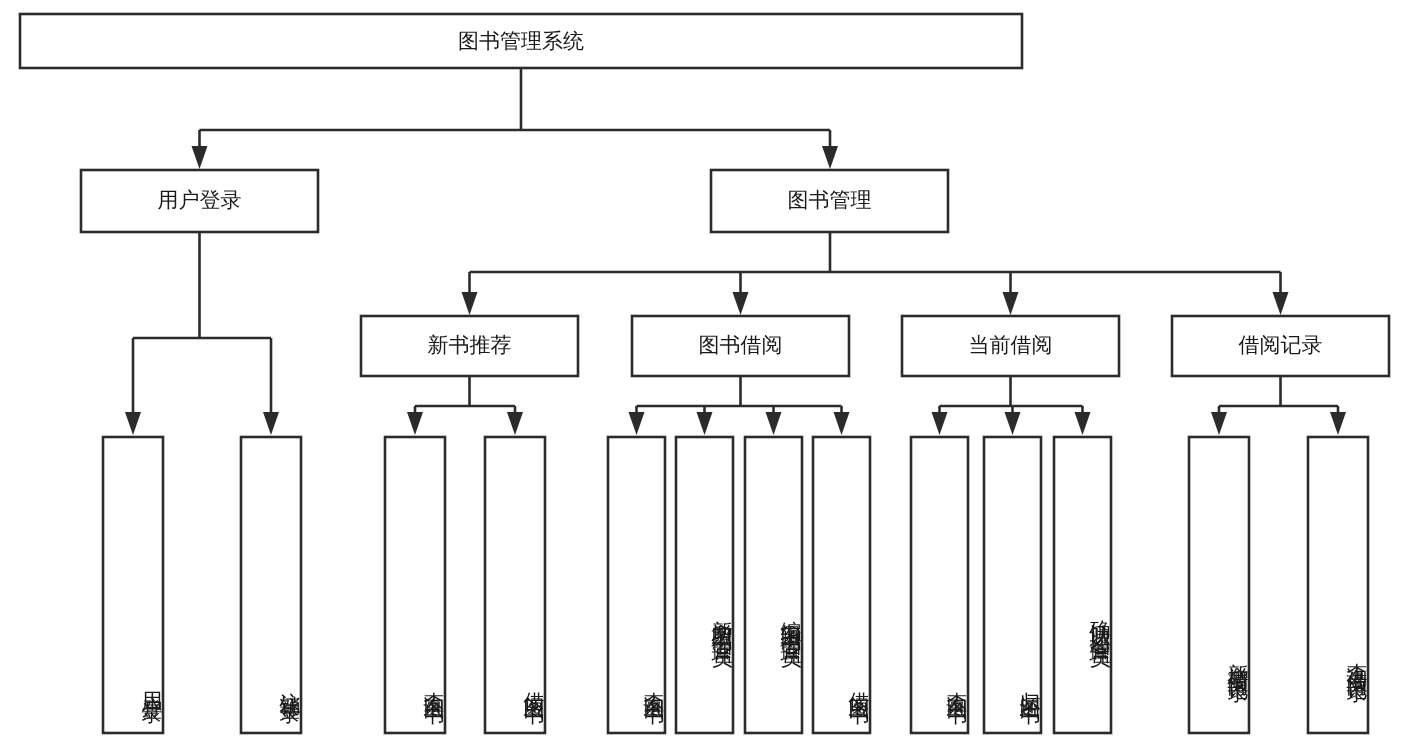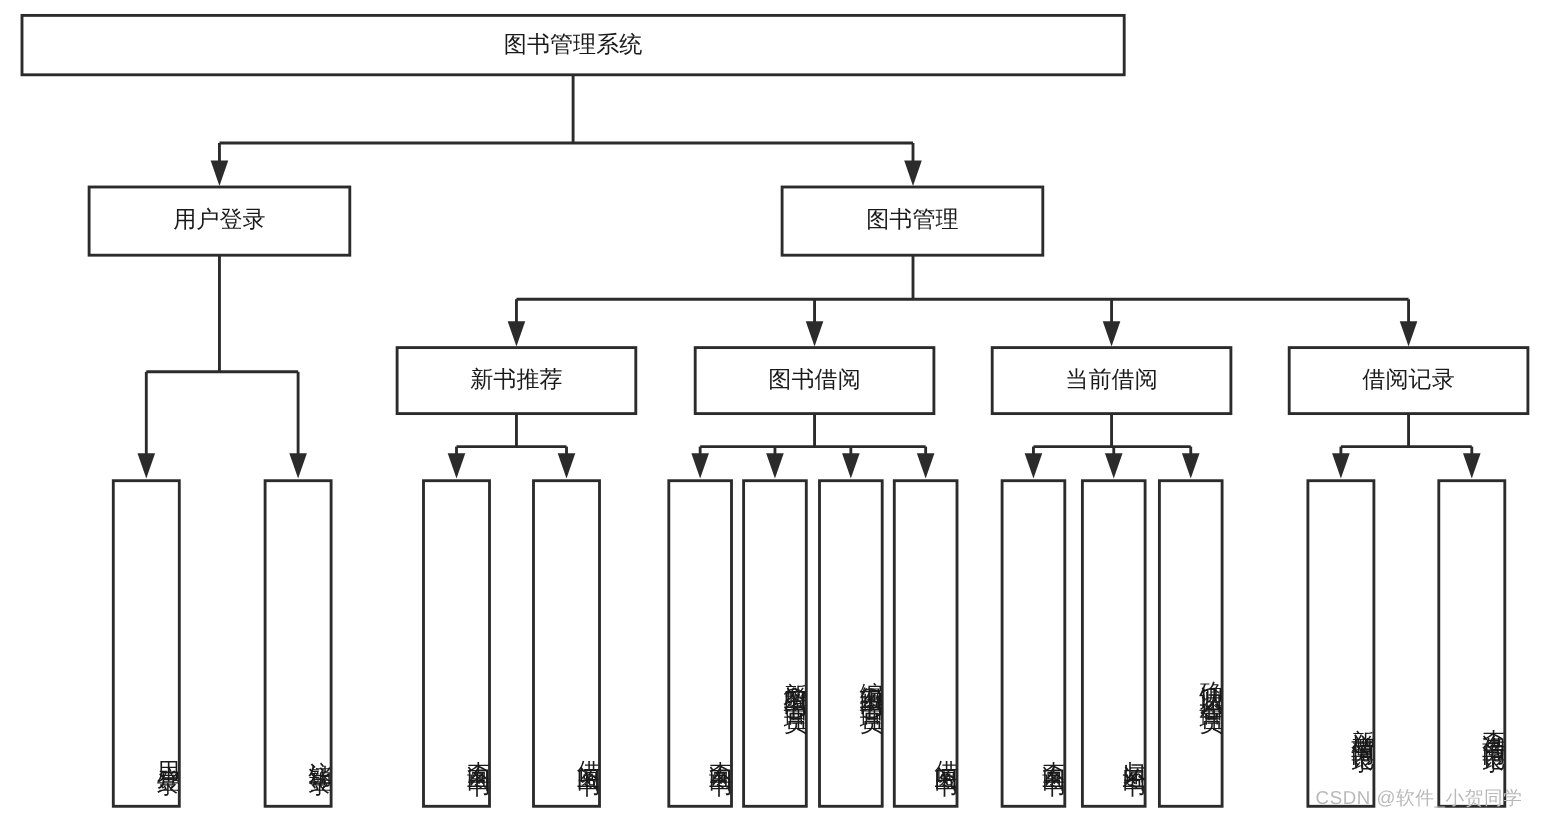--- a/index.html
+++ b/index.html
@@ -203,15 +203,14 @@
   <div class="node-label-v" style="left: 608px; top: 437px; width: 57px; height: 296px; padding-top: 98px;">查询图书</div>
   <div class="node-label-v" style="left: 676px; top: 437px; width: 57px; height: 296px; padding-top: 35.5px;">新增图书（管理员）</div>
   <div class="node-label-v" style="left: 745px; top: 437px; width: 57px; height: 296px; padding-top: 35.5px;">编辑图书（管理员）</div>
   <div class="node-label-v" style="left: 813px; top: 437px; width: 57px; height: 296px; padding-top: 98px;">借阅图书</div>
   <div class="node-label-v" style="left: 911px; top: 437px; width: 57px; height: 296px; padding-top: 98px;">查询图书</div>
   <div class="node-label-v" style="left: 984px; top: 437px; width: 57px; height: 296px; padding-top: 98px;">归还图书</div>
   <div class="node-label-v" style="left: 1054px; top: 437px; width: 57px; height: 296px; padding-top: 35.5px;">确认归还（管理员）</div>
   <div class="node-label-v" style="left: 1189px; top: 437px; width: 60px; height: 296px; padding-top: 73px;">新增借阅记录</div>
   <div class="node-label-v" style="left: 1308px; top: 437px; width: 60px; height: 296px; padding-top: 73px;">查询借阅记录</div>
 
-  <div class="watermark" style="left:1196px; top:714px;">CSDN @软件_小贺同学</div>
 
 </div>
 
 </body></html>

